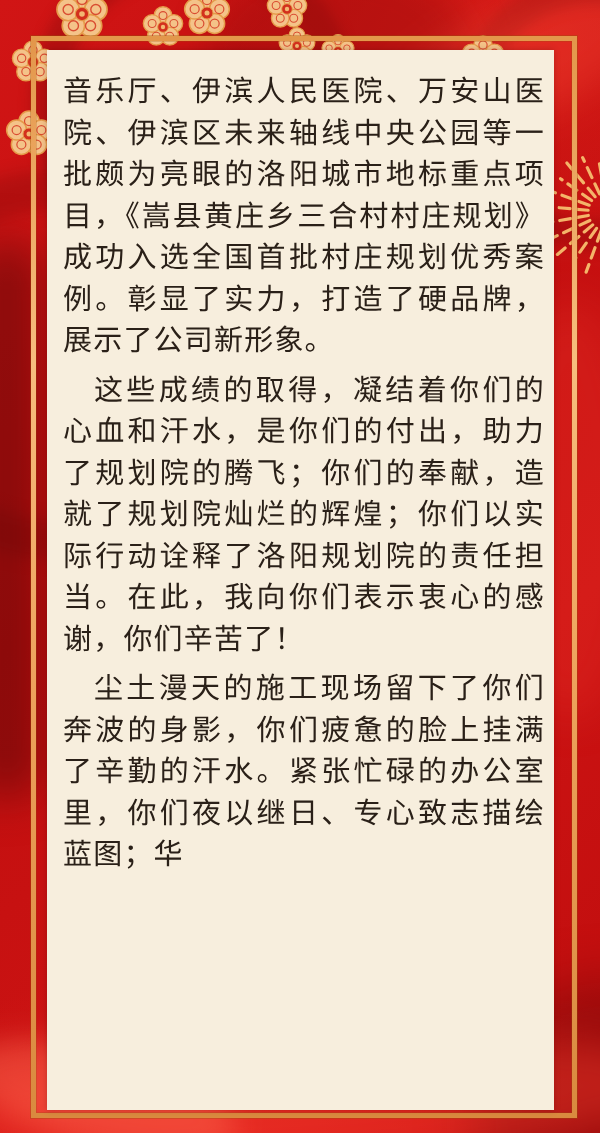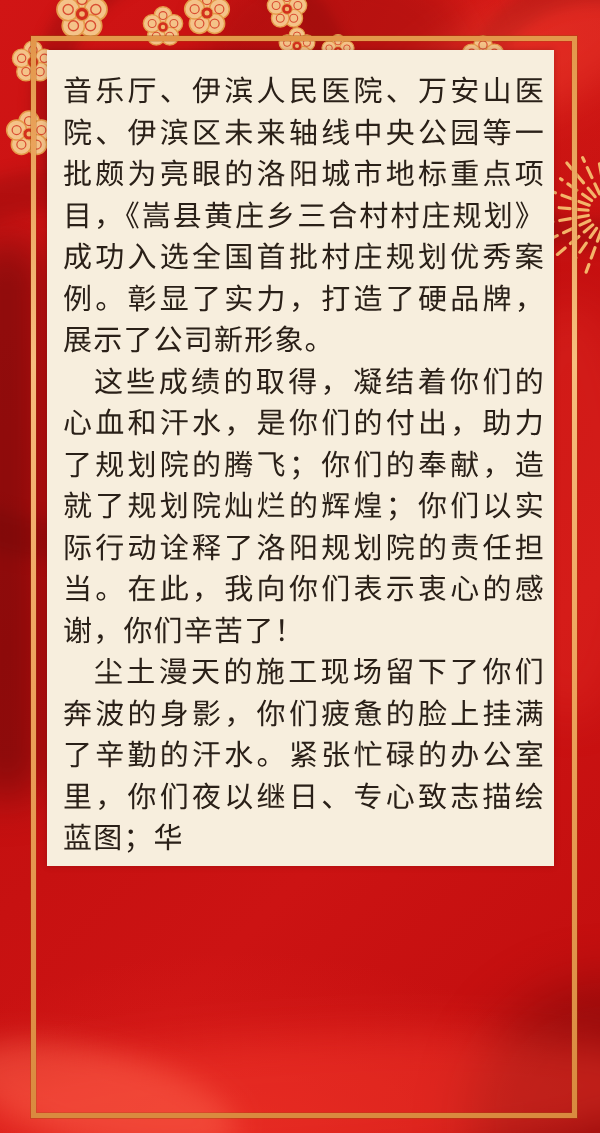--- a/index.html
+++ b/index.html
@@ -41,40 +41,40 @@
   .firework{left:480px;top:118px;width:120px;height:200px;}
   
   .frame{
     position:absolute;left:31px;top:36px;width:536px;height:1072px;
     border:5px solid #eda25c;
     border-image:linear-gradient(180deg,#e3974b,#f7bd7e 30%,#eda25c 60%,#d98a3f) 1;
     box-shadow:0 0 0 1px rgba(150,80,10,.35), inset 0 0 0 1px rgba(150,80,10,.25);
   }
   
   .card{
-    position:absolute;left:47px;top:50px;width:507px;height:816px;
+    position:absolute;left:47px;top:50px;width:507px;height:1060px;
     background:#f7eedd;
     box-shadow:0 0 6px rgba(60,0,0,.25);
   }
   .letter{
     position:absolute;left:16px;top:21px;width:482px;
     color:#2a2018;
   }
   .letter p{
     margin:0;
     font-size:29px;
     letter-spacing:1.2px;
     line-height:41.5px;
     text-align:justify;
     text-justify:inter-character;
     line-break:anywhere;
     word-break:break-all;
     font-family:"DejaVu Serif","Liberation Serif",serif;
   }
-  .letter p.indent{text-indent:31px;}
+  .letter p.indent{text-indent:31px;margin-top:8px;}
 </style>
 </head>
 <body>
 
 <div id="screen">
 
   <svg width="0" height="0" style="position:absolute">
     <defs>
       <symbol id="blossom" viewBox="0 0 100 100">
         <g stroke="#e59b4a" stroke-width="3">

